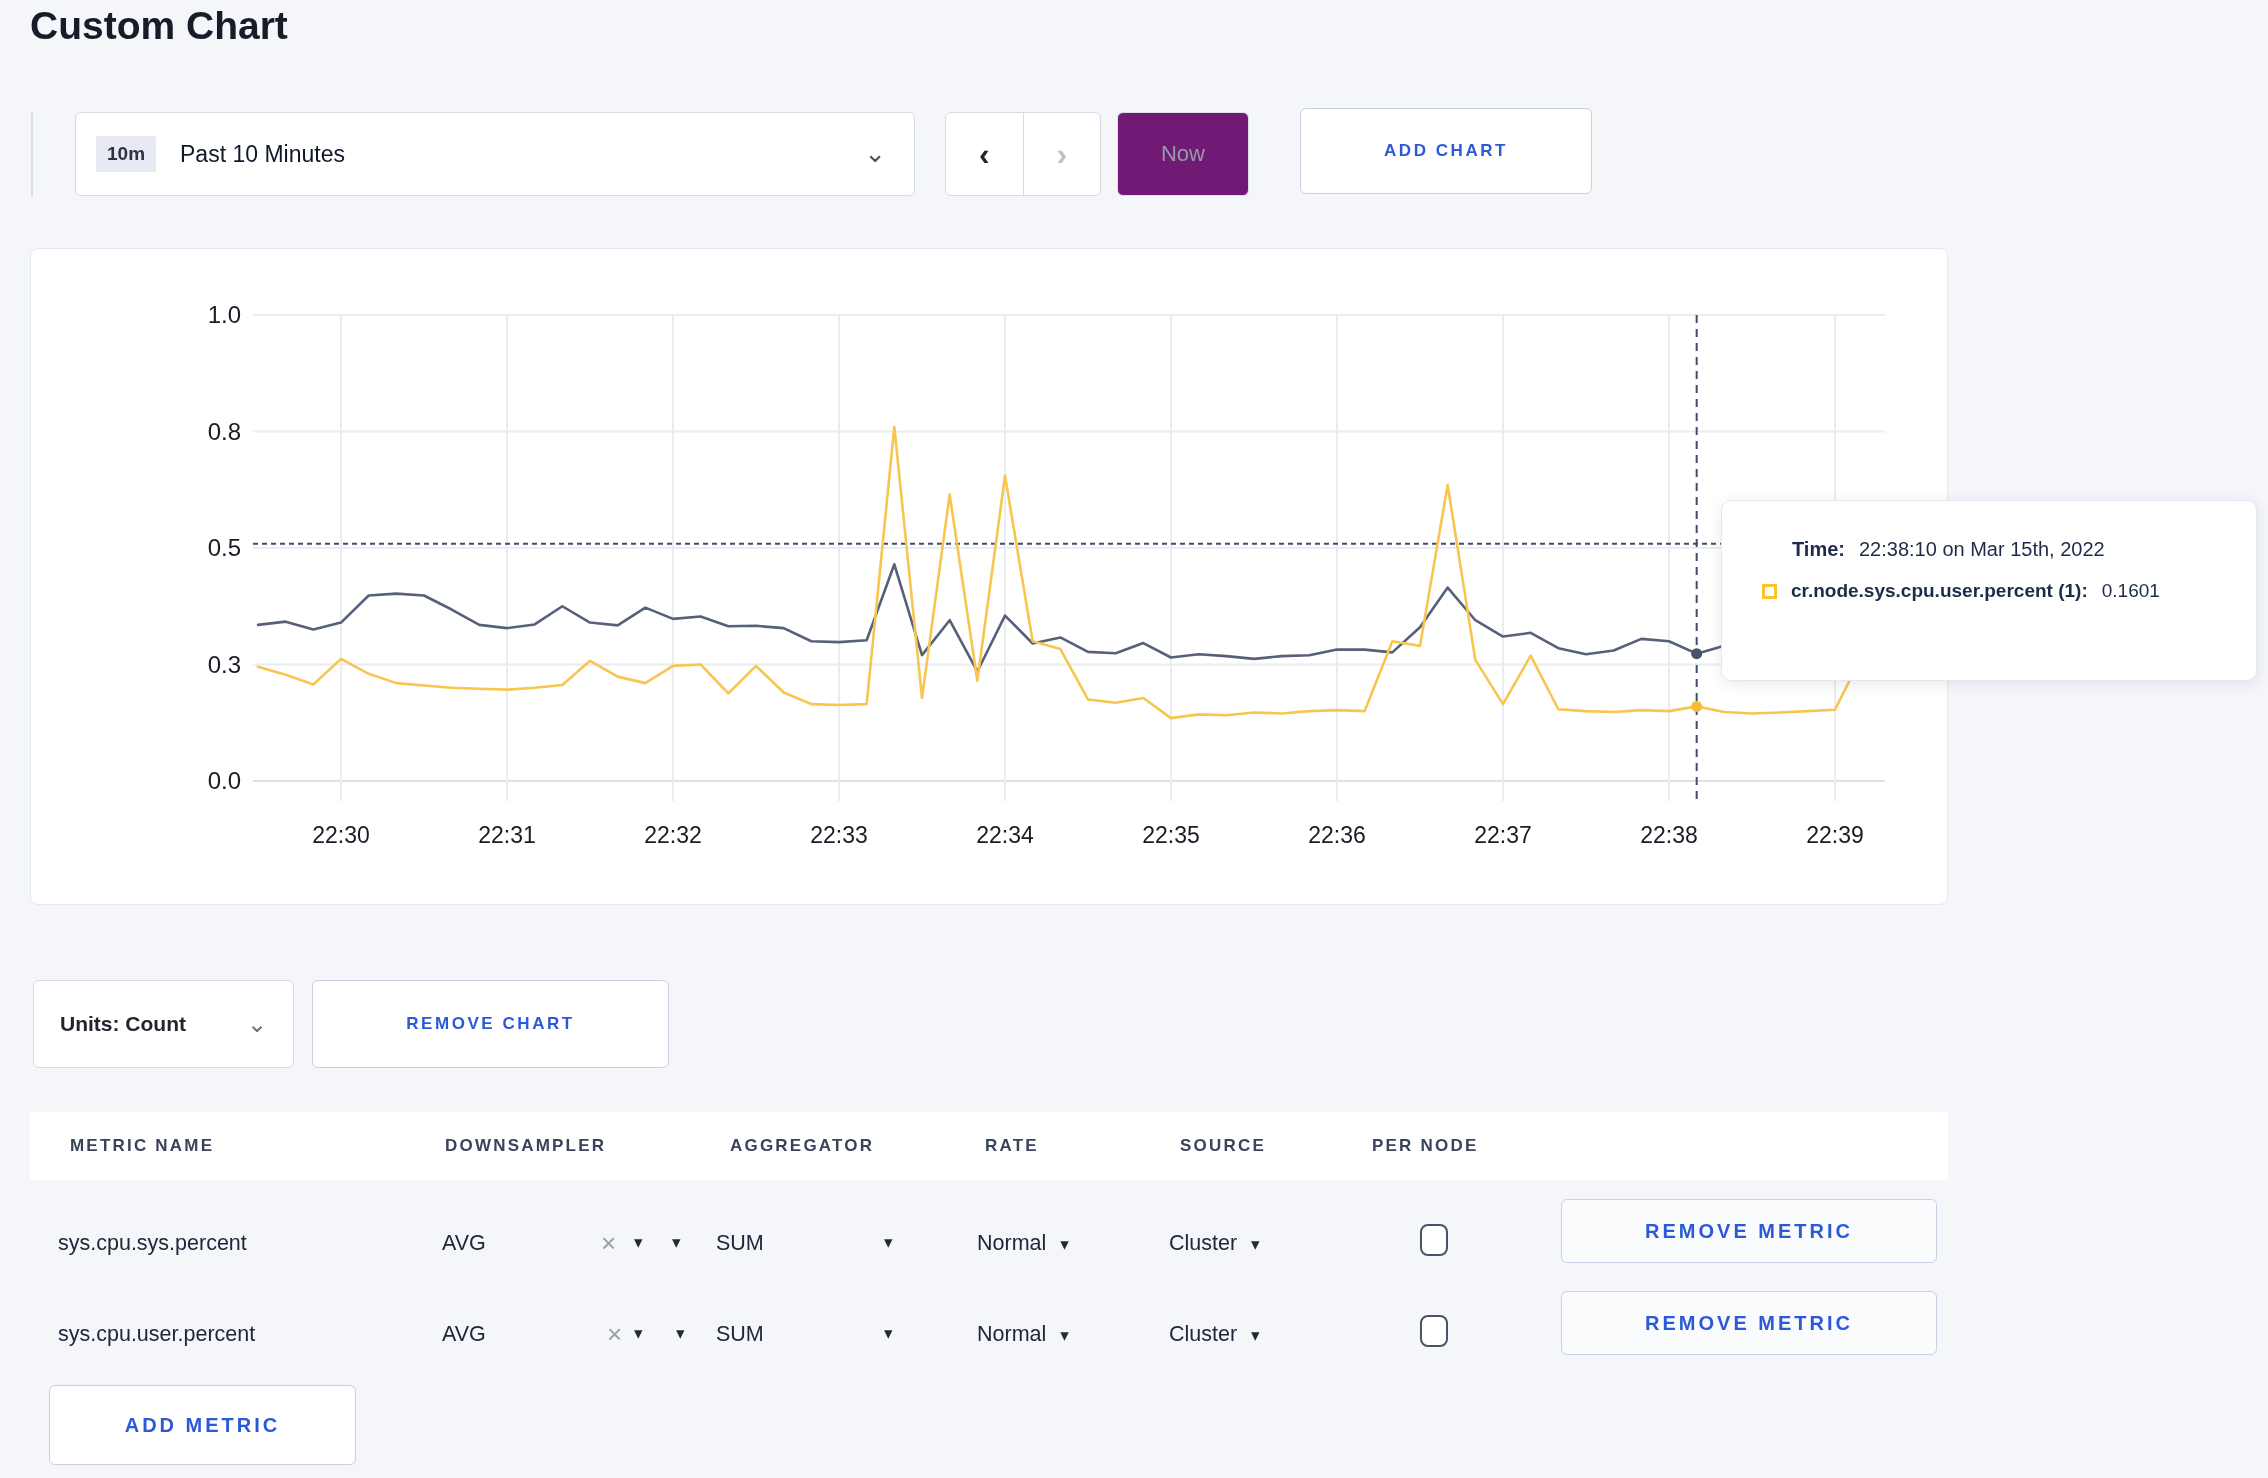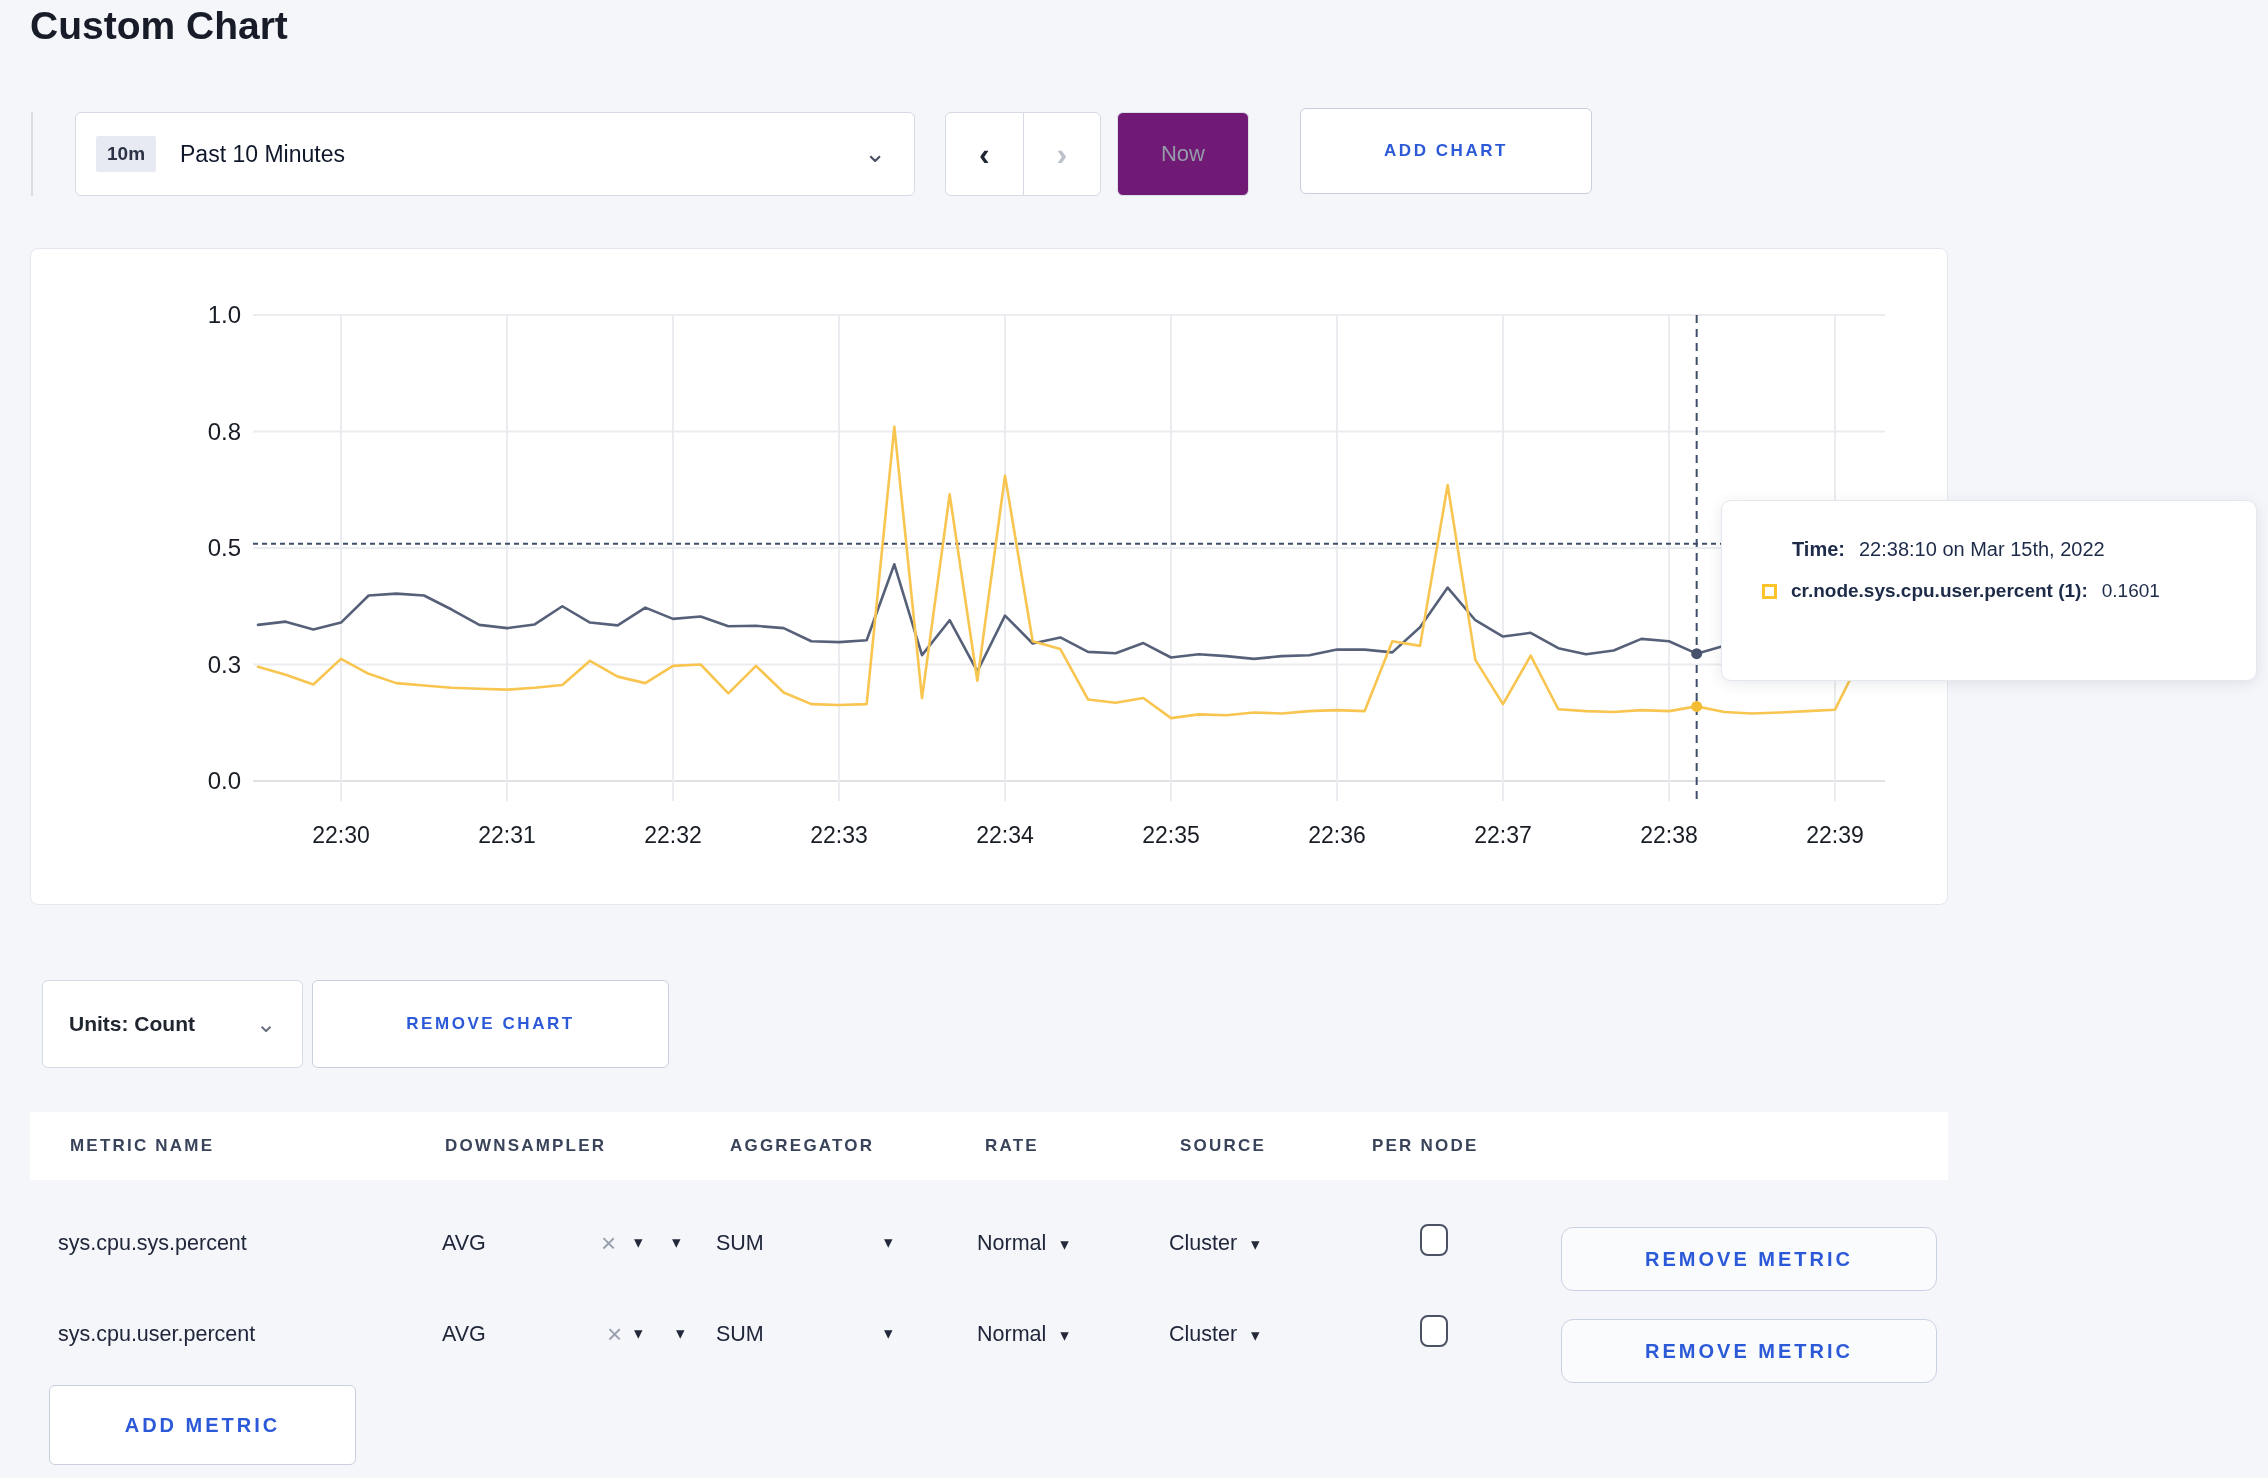--- a/index.html
+++ b/index.html
@@ -44,38 +44,38 @@
        color:#1d2b49;z-index:5;}
   .tt-row{display:flex;align-items:center;height:40px;font-size:19px;}
   .tt-time-row{padding-left:30px;font-size:20px;height:44px;}
   .tt-label{font-weight:700;}
   .tt-value{margin-left:14px;font-weight:400;}
   .tt-square{width:15px;height:15px;border:3px solid #243052;margin-right:14px;
        box-sizing:border-box;background:#fff;}
   .tt-square.user{border-color:#fcc32a;}
 
   
-  .units-btn{left:42px;top:980px;width:261px;height:88px;padding:0 26px;}
+  .units-btn{left:33px;top:980px;width:261px;height:88px;padding:0 26px;}
   .units-label{font-size:21px;font-weight:700;color:#20262f;}
   .units-chevron{margin-left:auto;font-size:24px;color:#6a7180;line-height:0.6;}
   .remove-chart{left:312px;top:980px;width:357px;height:88px;}
 
   
   .table-head{left:30px;top:1112px;width:1918px;height:68px;background:#fff;}
   .th{position:absolute;top:24px;font-size:17px;font-weight:700;letter-spacing:0.13em;
       color:#39435a;white-space:nowrap;}
   .cell{position:absolute;height:34px;line-height:34px;font-size:21.5px;color:#20273a;
       white-space:nowrap;}
   .close-x{font-size:26px;color:#99a0ad;cursor:pointer;}
   .caret{font-size:17px;color:#23293a;cursor:pointer;}
   .inline-caret{margin-left:14px;}
   .checkbox{position:absolute;width:28px;height:32px;background:#fff;
       border:2px solid #4a5264;border-radius:8px;box-sizing:border-box;cursor:pointer;}
   .remove-metric{width:376px;height:64px;background:#fafbfd;border-color:#c9d1e5;
-      border-radius:12px;font-size:20px;margin-top:28px;}
+      border-radius:6px;font-size:20px;}
   .rm-1{left:1561px;top:1199px;}
   .rm-2{left:1561px;top:1291px;}
   .add-metric{left:49px;top:1385px;width:307px;height:80px;font-size:20px;}
 </style>
 </head>
 <body>
 
 <div class="abs page-title">Custom Chart</div>
 
 <div class="abs v-divider"></div>

